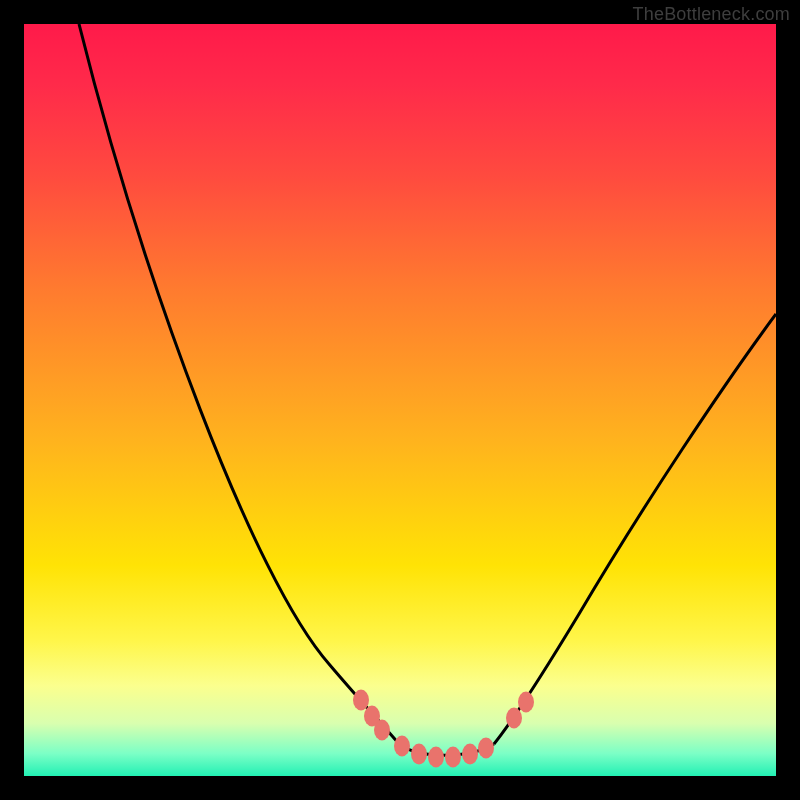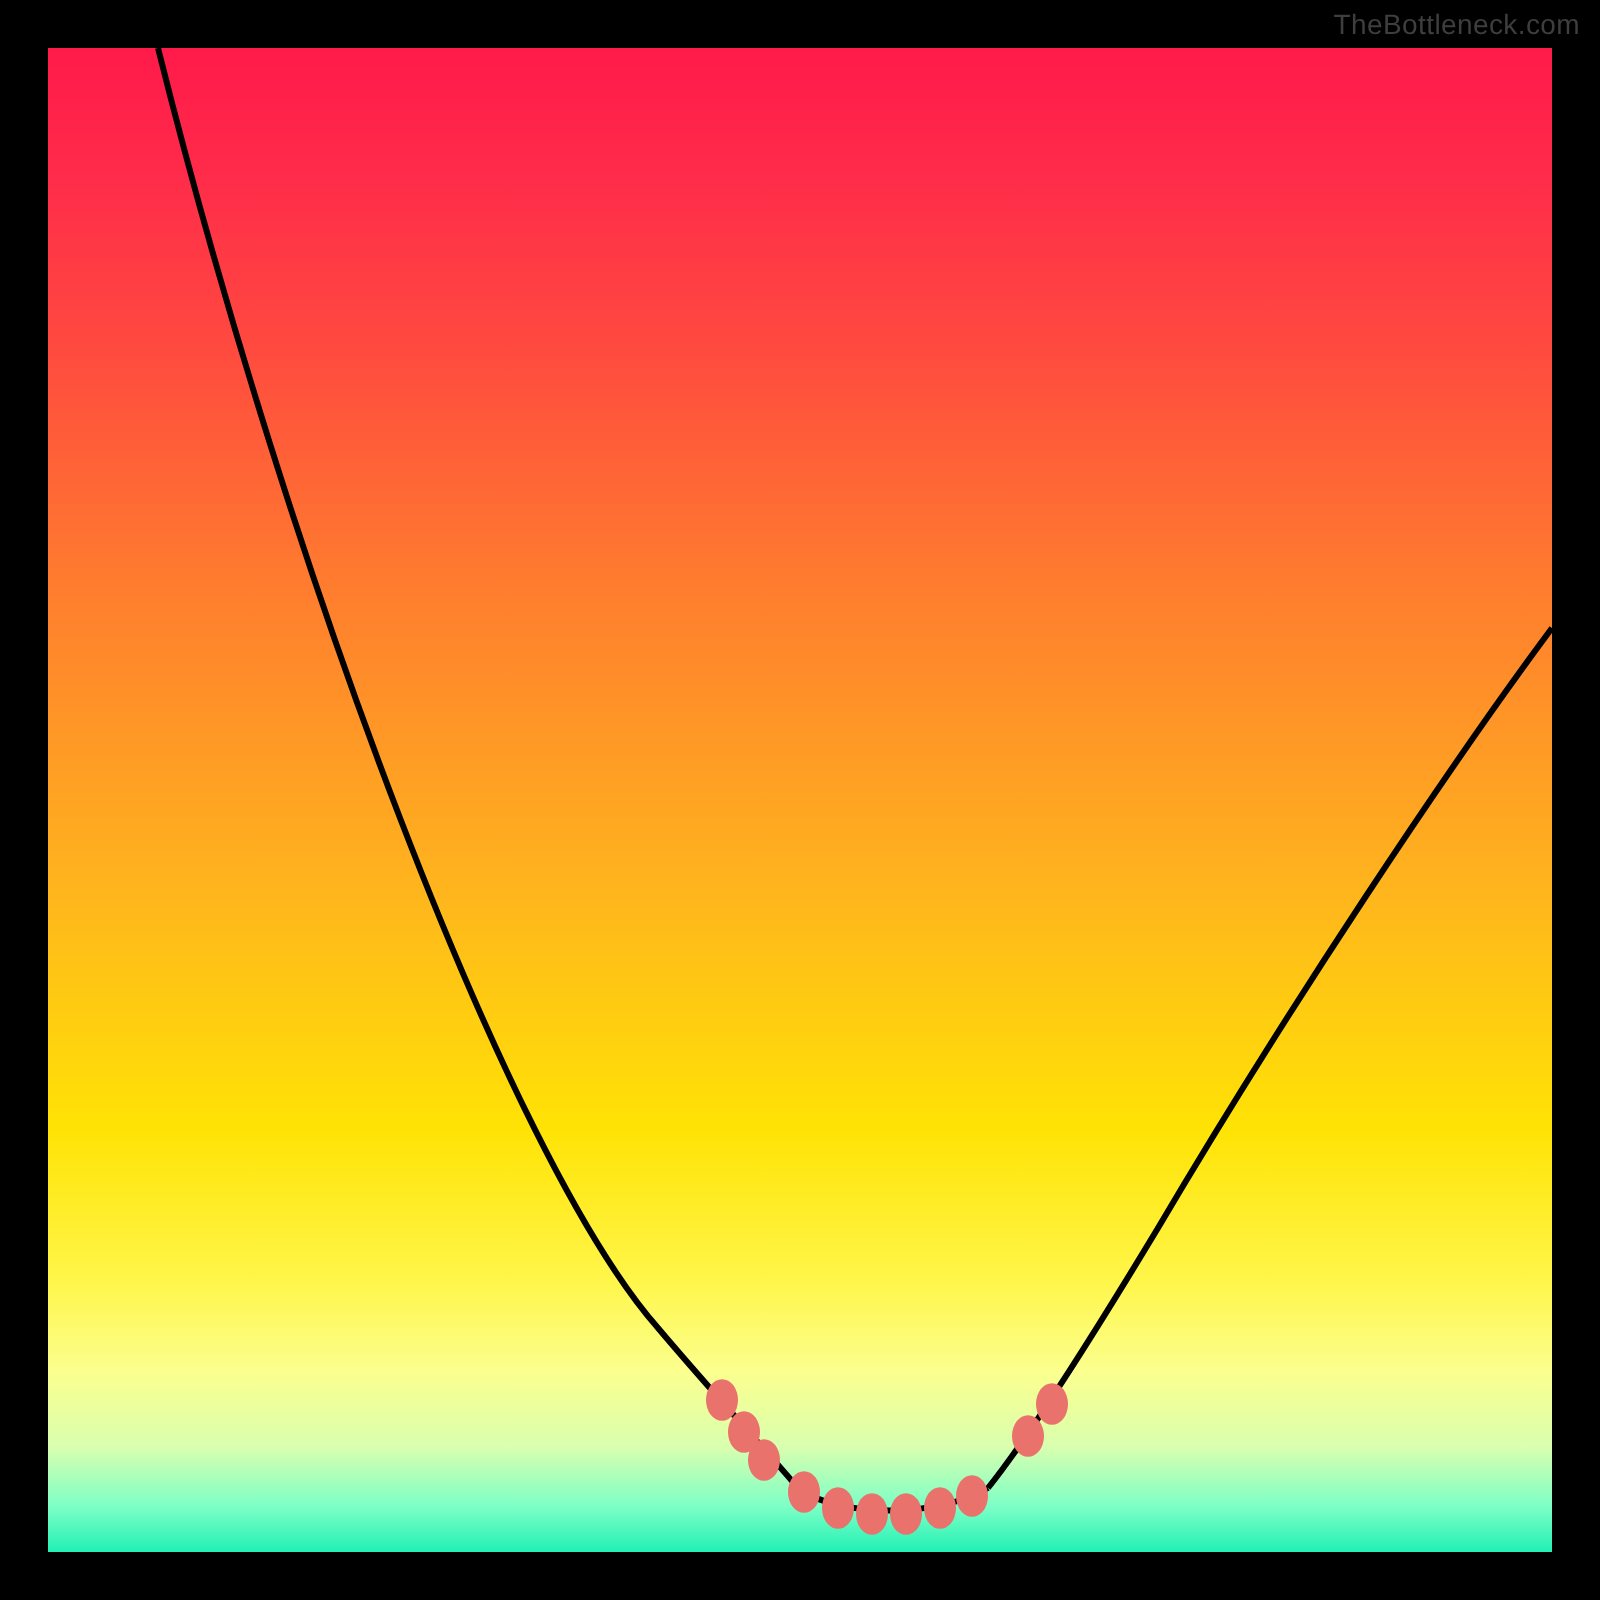--- a/index.html
+++ b/index.html
@@ -29,21 +29,21 @@
       #d9ffaf 93%,
       #7cffc6 97%,
       #22f0b4 100%
     );
   }
   .watermark {
     position: absolute;
     top: 4px;
     right: 10px;
     color: #3e3e3e;
-    font-size: 14px;
+    font-size: 18px;
     font-weight: 500;
     letter-spacing: 0.2px;
     z-index: 10;
     user-select: none;
   }
   svg.curve {
     position: absolute;
     left: 0;
     top: 0;
     width: 752px;

